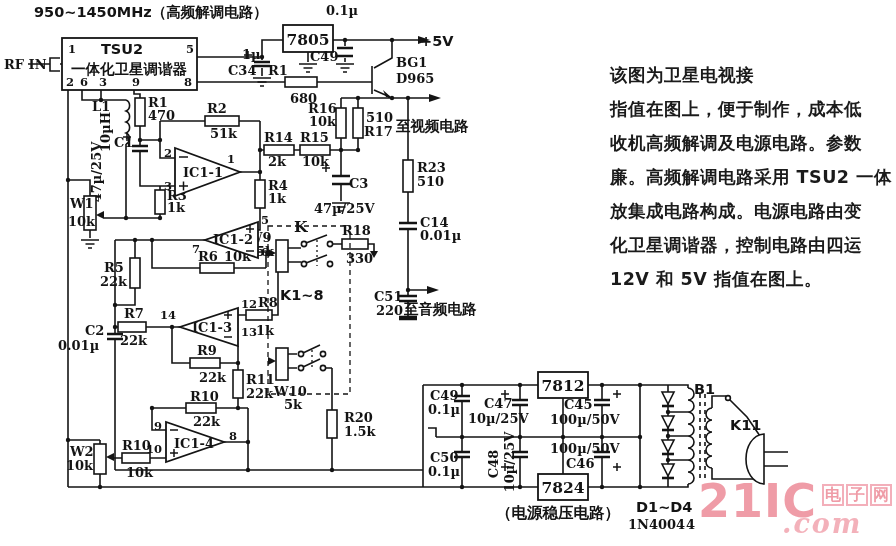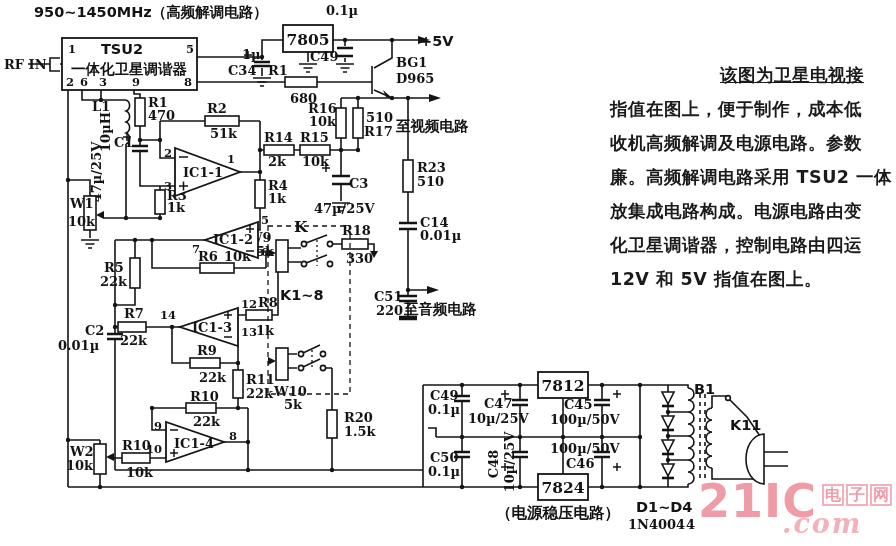--- a/index.html
+++ b/index.html
@@ -15,21 +15,21 @@
   .w25{stroke:#141414;stroke-width:2.6;fill:none}
   .w4{stroke:#141414;stroke-width:4.5;fill:none}
   .box{fill:#ffffff;stroke:#141414;stroke-width:1.8}
   .comp{fill:#ffffff;stroke:#141414;stroke-width:1.6}
   .dot{fill:#141414}
   .mk{stroke:#141414;stroke-width:1.5;fill:none}
   .dash{stroke:#141414;stroke-width:1.3;fill:none;stroke-dasharray:5 4}
   .dots{stroke:#141414;stroke-width:1.3;fill:none;stroke-dasharray:2 3}
   .note{position:absolute;left:610px;top:58px;width:286px;color:#1b1b1b;
         font-size:17.5px;line-height:34px;font-weight:bold;letter-spacing:.5px;}
-  .note .indent{margin-left:110px;text-decoration:underline;}
+  .note .indent{}
   .wm{position:absolute;left:698px;top:484px;width:198px;height:60px;opacity:.85;text-align:center;}
   .wm-big{position:absolute;left:0;top:-10px;font-size:46px;font-weight:900;
           letter-spacing:1px;color:#ed8b98;font-family:"DejaVu Sans",sans-serif;}
   .wm-cn{position:absolute;left:124px;top:0;display:flex;gap:2px;}
   .wm-cn span{font-size:16px;font-weight:bold;color:#ed8b98;border:2px solid #f2a2ae;
           padding:0 1px;line-height:1.15;}
   .wm-com{position:absolute;left:60px;top:24px;font-size:27px;font-style:italic;font-weight:bold;
           color:#f2a4af;font-family:"DejaVu Serif",serif;letter-spacing:2px;margin-left:24px;}
 </style>
 </head>

